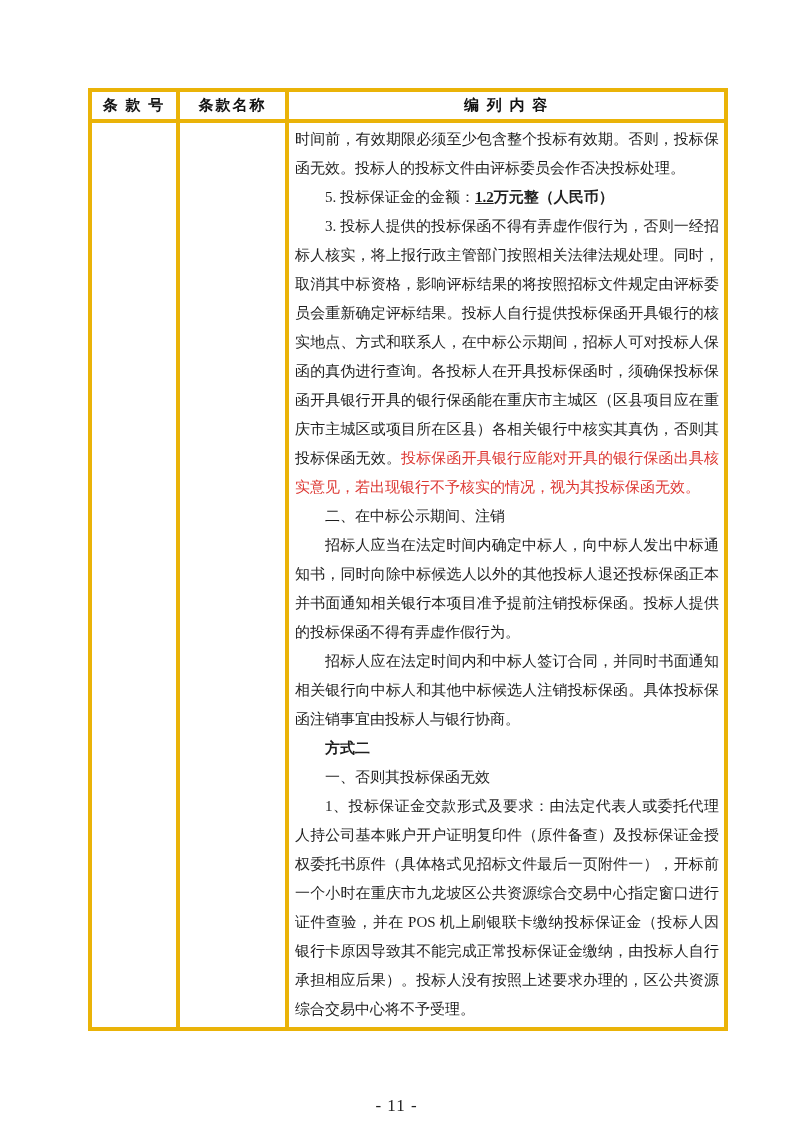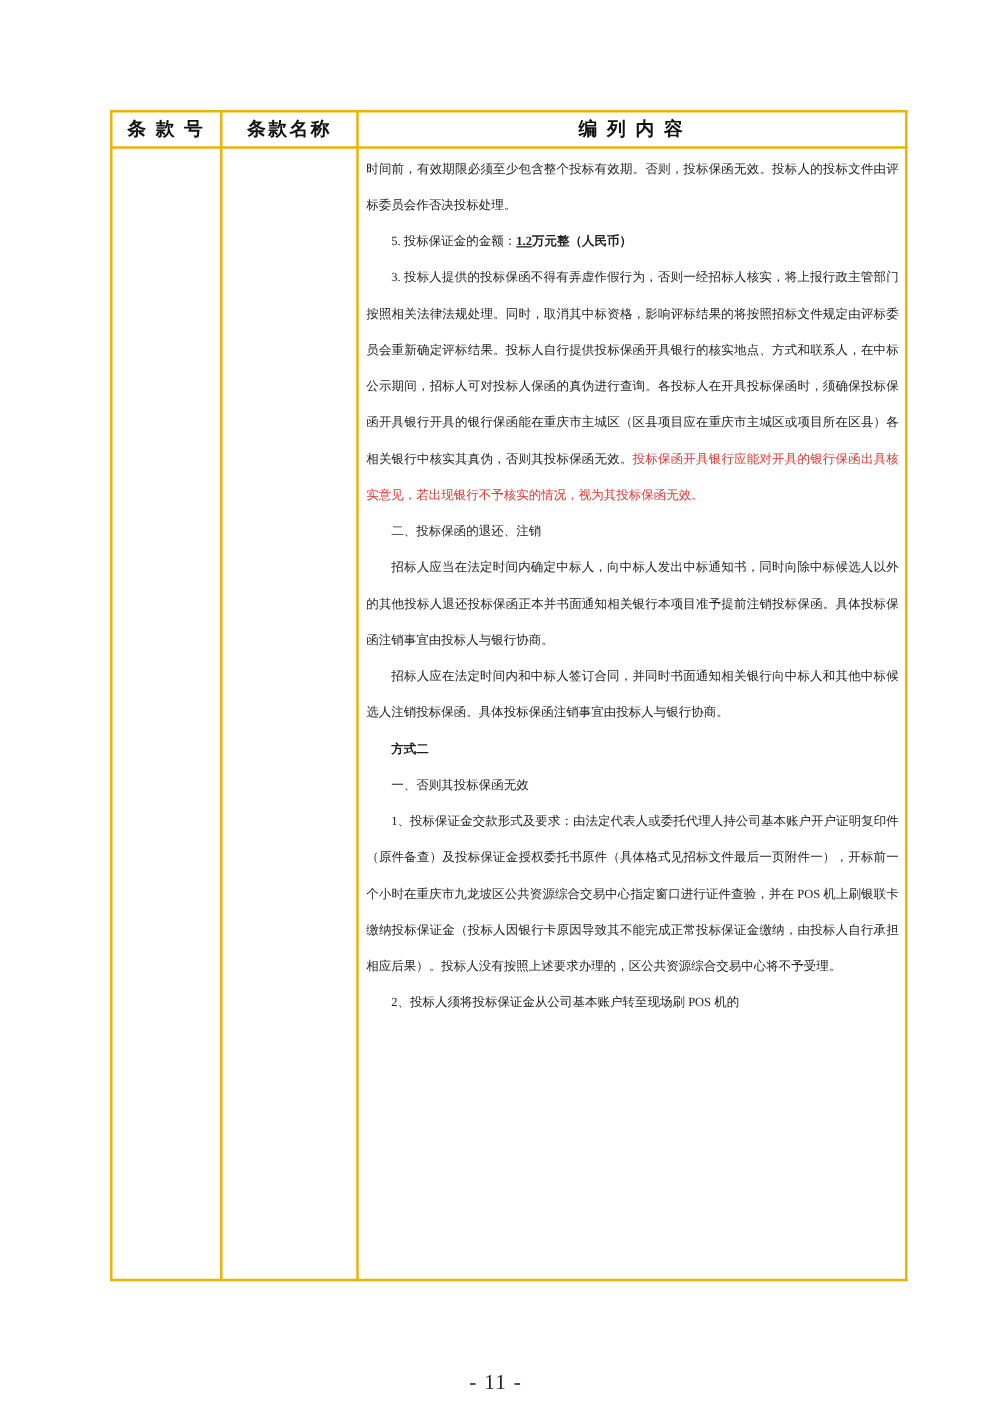--- a/index.html
+++ b/index.html
@@ -16,39 +16,39 @@
     position: absolute;
     left: 88px;
     top: 88px;
     width: 636px;
     height: 936px;
     border-collapse: collapse;
     table-layout: fixed;
     border: 2px solid #2e2e2e;
   }
   .clause-table th, .clause-table td {
-    border: 2px solid #eab308;
+    border: 4px solid #eab308;
     padding: 0;
   }
   .clause-table thead th {
     height: 27px;
     font-weight: bold;
     font-size: 15px;
     text-align: center;
     vertical-align: middle;
     letter-spacing: 2px;
     color: #111;
     white-space: nowrap;
   }
   .clause-table tbody td { vertical-align: top; }
   .content-wrap {
     height: 902px;
     overflow: hidden;
     padding: 2px 5px 0 6px;
-    font-size: 10px;
+    font-size: 15px;
     line-height: 29px;
     text-align: justify;
   }
   p.para { margin: 0; }
   p.para.indent { text-indent: 2em; }
   .run { }
   .b { font-weight: bold; }
   .u { text-decoration: underline; }
   .red { color: #dd3732; }
   .footer {
@@ -81,22 +81,22 @@
     </thead>
     <tbody>
       <tr>
         <td></td>
         <td></td>
         <td>
           <div class="content-wrap">
               <p class="para"><span class="run">时间前，有效期限必须至少包含整个投标有效期。否则，投标保函无效。投标人的投标文件由评标委员会作否决投标处理。</span></p>
               <p class="para indent"><span class="run">5. 投标保证金的金额：</span><span class="run b u">1.2</span><span class="run b">万元整（人民币）</span></p>
               <p class="para indent"><span class="run">3. 投标人提供的投标保函不得有弄虚作假行为，否则一经招标人核实，将上报行政主管部门按照相关法律法规处理。同时，取消其中标资格，影响评标结果的将按照招标文件规定由评标委员会重新确定评标结果。投标人自行提供投标保函开具银行的核实地点、方式和联系人，在中标公示期间，招标人可对投标人保函的真伪进行查询。各投标人在开具投标保函时，须确保投标保函开具银行开具的银行保函能在重庆市主城区（区县项目应在重庆市主城区或项目所在区县）各相关银行中核实其真伪，否则其投标保函无效。</span><span class="run red">投标保函开具银行应能对开具的银行保函出具核实意见，若出现银行不予核实的情况，视为其投标保函无效。</span></p>
-              <p class="para indent"><span class="run">二、投标保函的退还、注销</span></p>
-              <p class="para indent"><span class="run">招标人应当在法定时间内确定中标人，向中标人发出中标通知书，同时向除中标候选人以外的其他投标人退还投标保函正本并书面通知相关银行本项目准予提前注销投标保函。具体投标保函注销事宜由投标人与银行协商。</span></p>
+              <p class="para indent"><span class="run">二、在中标公示期间、注销</span></p>
+              <p class="para indent"><span class="run">招标人应当在法定时间内确定中标人，向中标人发出中标通知书，同时向除中标候选人以外的其他投标人退还投标保函正本并书面通知相关银行本项目准予提前注销投标保函。投标人提供的投标保函不得有弄虚作假行为。</span></p>
               <p class="para indent"><span class="run">招标人应在法定时间内和中标人签订合同，并同时书面通知相关银行向中标人和其他中标候选人注销投标保函。具体投标保函注销事宜由投标人与银行协商。</span></p>
               <p class="para indent"><span class="run b">方式二</span></p>
               <p class="para indent"><span class="run">一、否则其投标保函无效</span></p>
               <p class="para indent"><span class="run">1、投标保证金交款形式及要求：由法定代表人或委托代理人持公司基本账户开户证明复印件（原件备查）及投标保证金授权委托书原件（具体格式见招标文件最后一页附件一），开标前一个小时在重庆市九龙坡区公共资源综合交易中心指定窗口进行证件查验，并在 POS 机上刷银联卡缴纳投标保证金（投标人因银行卡原因导致其不能完成正常投标保证金缴纳，由投标人自行承担相应后果）。投标人没有按照上述要求办理的，区公共资源综合交易中心将不予受理。</span></p>
               <p class="para indent"><span class="run">2、投标人须将投标保证金从公司基本账户转至现场刷 POS 机的</span></p>
             </div>
         </td>
       </tr>
     </tbody>
   </table>

